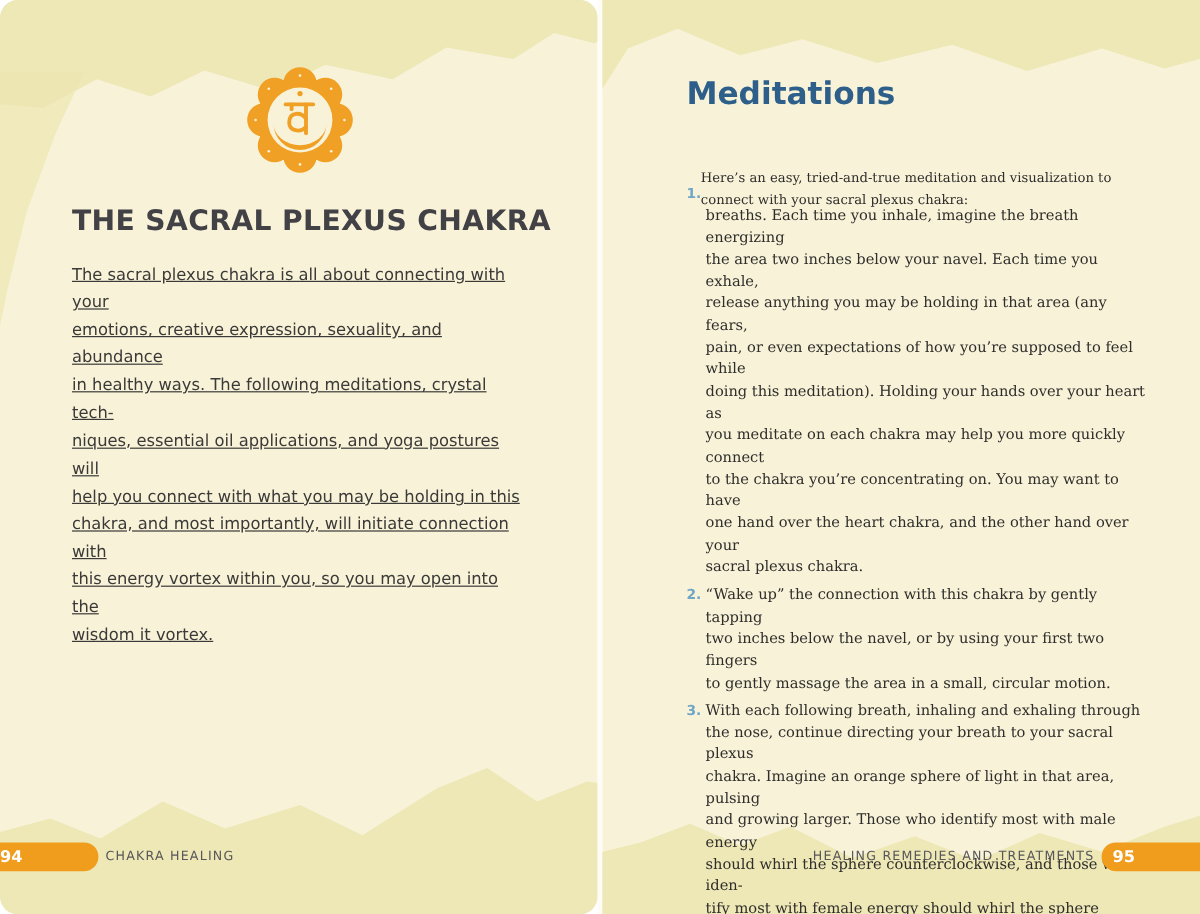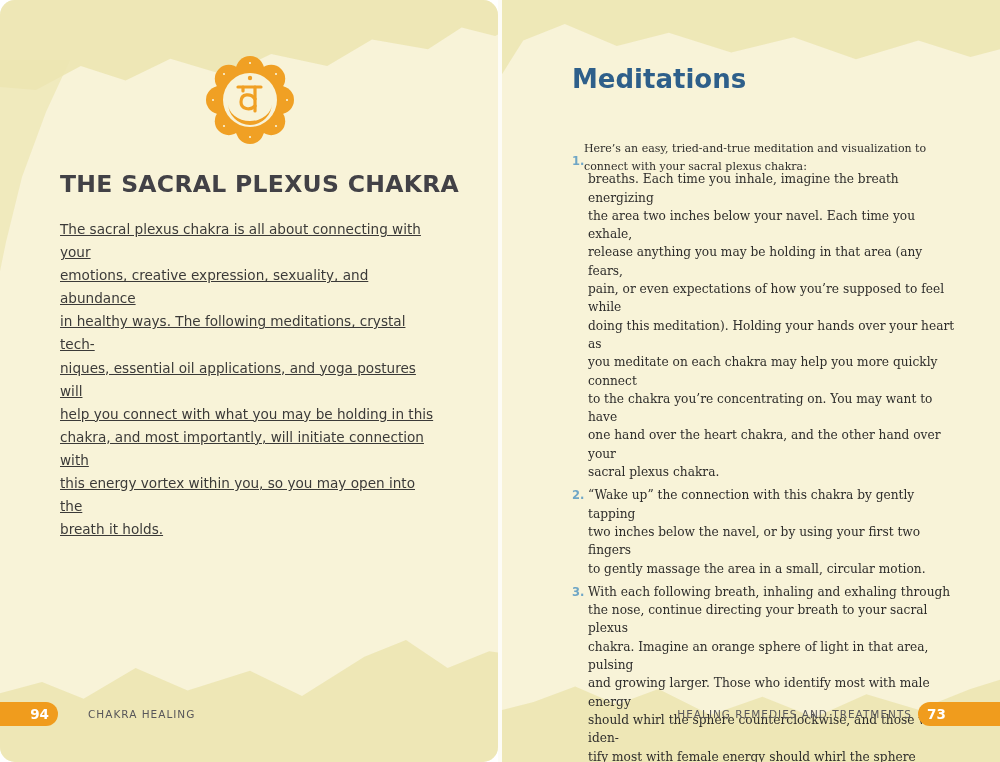--- a/index.html
+++ b/index.html
@@ -56,21 +56,21 @@
     font-family: "DejaVu Sans", sans-serif; font-size: 13.6px; line-height: 23.1px;
     color: #3b3a38;
     text-decoration: underline;
   }
 
   
   .folio-tab {
     position: absolute; top: 702px; height: 24px; background: #f09c1d;
     color: #fff; font-weight: bold; font-size: 13.5px; line-height: 24px;
   }
-  .folio-tab.left { left: 0; width: 58px; border-radius: 0 12px 12px 0; text-align: right; padding-right: 0; }
+  .folio-tab.left { left: 0; width: 82px; border-radius: 0 12px 12px 0; padding-right: 0; }
   .folio-tab.left span { padding-right: 9px; display: inline-block; }
   .folio-tab.right { left: 918px; width: 82px; border-radius: 12px 0 0 12px; text-align: left; }
   .folio-tab.right span { padding-left: 9px; display: inline-block; }
   .running-head {
     position: absolute; top: 702px; line-height: 24px;
     font-size: 10.5px; letter-spacing: 1px; color: #58575a;
     font-family: "DejaVu Sans", sans-serif;
   }
   .running-head.left { left: 88px; }
   .running-head.right { right: 88px; text-align: right; }
@@ -141,21 +141,21 @@
   <h1 class="chapter-title">THE SACRAL PLEXUS CHAKRA</h1>
 
   <p class="intro-text">
     <span>The sacral plexus chakra is all about connecting with your</span><br>
     <span>emotions, creative expression, sexuality, and abundance</span><br>
     <span>in healthy ways. The following meditations, crystal tech-</span><br>
     <span>niques, essential oil applications, and yoga postures will</span><br>
     <span>help you connect with what you may be holding in this</span><br>
     <span>chakra, and most importantly, will initiate connection with</span><br>
     <span>this energy vortex within you, so you may open into the</span><br>
-    <span>breath it holds.</span>
+    <span>wisdom it vortex.</span>
   </p>
 </div>
 
 <div class="gutter"></div>
 
 <div class="page right">
   <div class="wash wash-top-right"></div>
   <div class="wash wash-bottom-right"></div>
 
   <h2 class="section-title">Meditations</h2>
@@ -198,14 +198,14 @@
   </ol>
 </div>
 
 <div class="folio-tab left">
   <span>94</span>
 </div>
 <div class="running-head left">CHAKRA HEALING</div>
 
 <div class="running-head right">HEALING REMEDIES AND TREATMENTS</div>
 <div class="folio-tab right">
-  <span>73</span>
+  <span>95</span>
 </div>
 
 </body></html>

